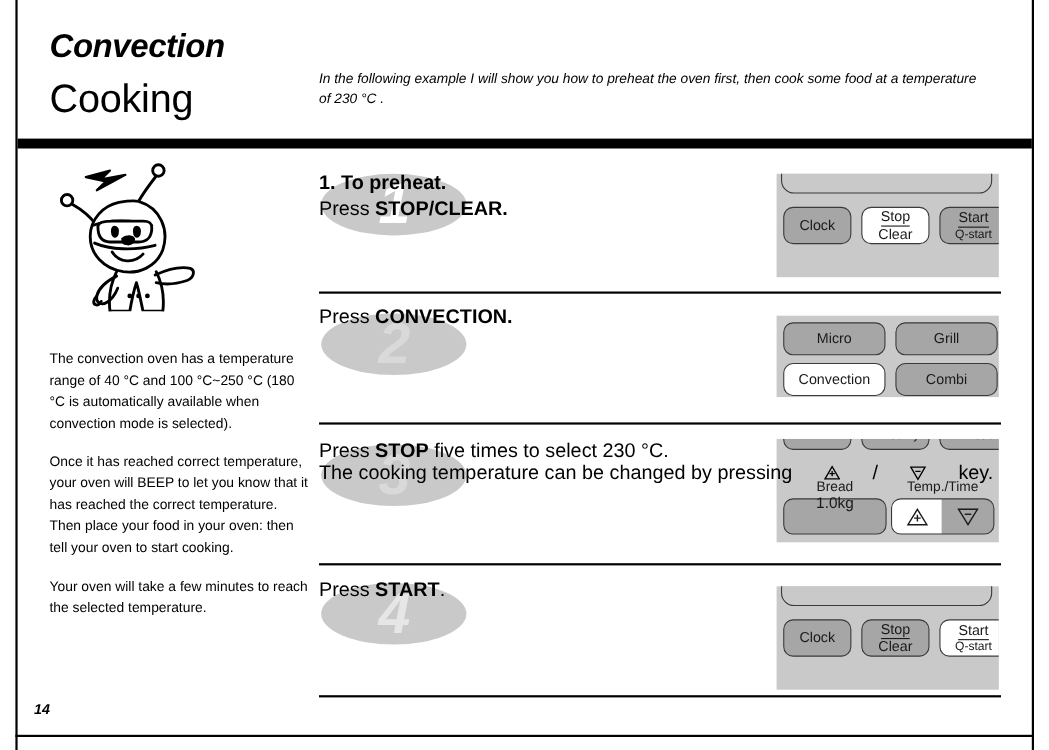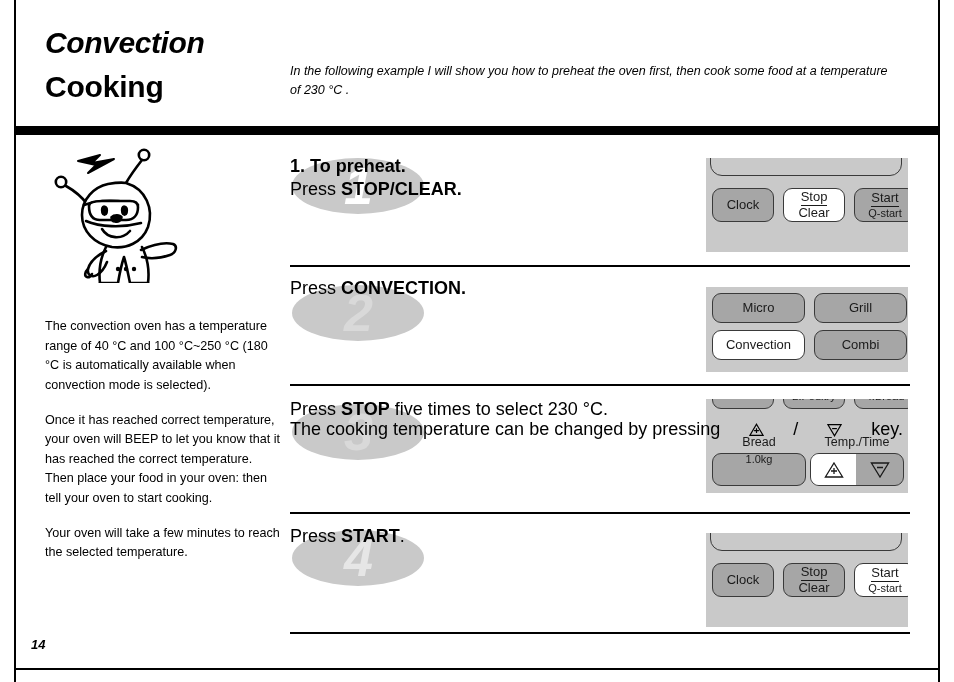--- a/index.html
+++ b/index.html
@@ -10,21 +10,21 @@
   
   #page{position:absolute;inset:0;border-radius:27px;}
   .edge-left{position:absolute;left:14px;top:0;width:2px;height:682px;background:#000;}
   .edge-right{position:absolute;left:938px;top:0;width:2px;height:682px;background:#000;}
   .edge-bottom{position:absolute;left:14px;top:668px;width:926px;height:2px;background:#000;}
   .hbar{position:absolute;left:16px;top:126px;width:922px;height:9px;background:#000;}
 
   
   .title-block{position:absolute;left:45px;top:28px;width:240px;}
   .title-1{font-size:30px;font-weight:bold;font-style:italic;letter-spacing:-0.4px;line-height:1.0;}
-  .title-2{font-size:30px;font-weight:bold;line-height:1.0;margin-top:14px;letter-spacing:-0.2px;}
+  .title-2{font-size:36px;font-weight:normal;line-height:1.0;margin-top:14px;letter-spacing:-0.2px;}
 
   
   .intro{position:absolute;left:290px;top:62px;width:610px;font-size:12.5px;font-style:italic;line-height:1.55;}
 
   
   .mascot{position:absolute;left:42px;top:143px;width:160px;height:140px;}
 
   
   .left-copy{position:absolute;left:45px;top:281px;width:235px;font-size:12.6px;line-height:1.56;margin-top:36px;}
   .left-copy p{margin:0 0 15px 0;}
@@ -49,21 +49,21 @@
     box-sizing:border-box;border:1.6px solid #3a3a3a;border-radius:9px;background:#a6a6a6;
     display:flex;flex-direction:column;align-items:center;justify-content:center;
     font-size:13px;color:#1a1a1a;line-height:1.12;text-align:center;
   }
   .btn.lit{background:#ffffff;}
   .btn .u{border-bottom:1.4px solid #1a1a1a;padding-bottom:0px;}
   .btn .sub{font-size:11px;}
   .row{display:flex;gap:9px;}
   .hdr{font-size:12.5px;text-align:center;color:#1a1a1a;}
   .split{display:flex;align-items:stretch;}
-  .split .half{flex:1;display:flex;align-items:center;justify-content:center;font-size:11px;margin-top:44px;}
+  .split .half{flex:1;display:flex;align-items:center;justify-content:center;font-size:14px;margin-top:44px;}
   .split .divider{width:1.6px;background:#1a1a1a;margin:4px 0;}
   .tri{display:block;}
 </style>
 </head>
 <body>
 
 <div id="page">
 
   <div class="edge-left"></div>
   <div class="edge-right"></div>
@@ -154,21 +154,21 @@
 
   <div class="rule" style="top:265px;"></div>
 
   <div class="badge b2" style="left:292px;top:285px;">
     <span>2</span>
   </div>
   <div class="step-text" style="left:290px;top:275px;">
     <span>Press </span><b>CONVECTION.</b>
   </div>
 
-  <div class="panel" style="left:706px;top:287px;width:202px;height:85px;">
+  <div class="panel" style="left:706px;top:287px;width:202px;height:74px;">
     <div class="row" style="position:absolute;left:6px;top:6px;">
       <div class="btn" style="width:93px;height:30px;">
         <span>Micro</span>
       </div>
       <div class="btn" style="width:93px;height:30px;">
         <span>Grill</span>
       </div>
     </div>
     <div class="row" style="position:absolute;left:6px;top:43px;">
       <div class="btn lit" style="width:93px;height:30px;">

